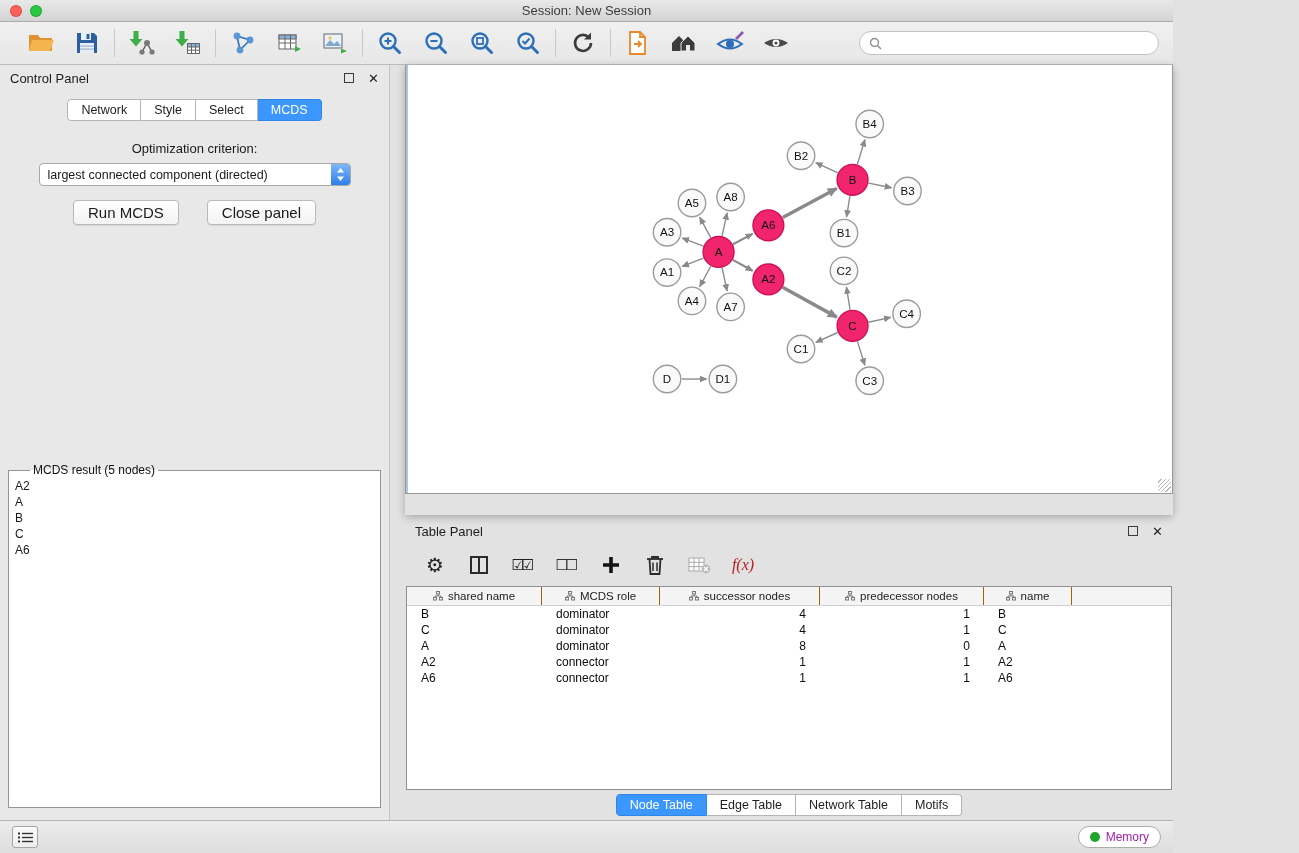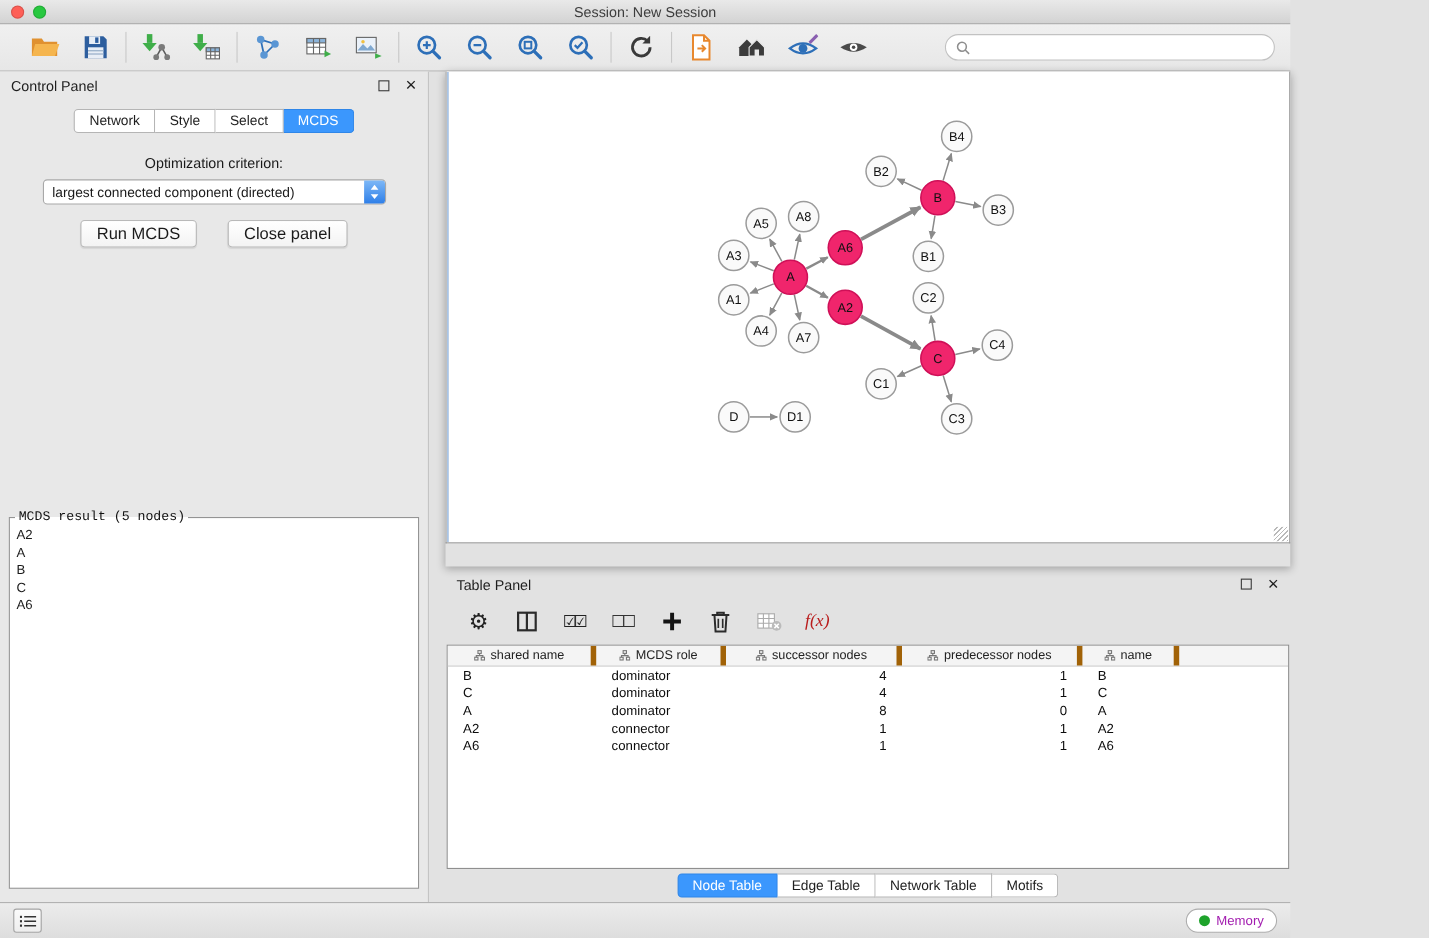--- a/index.html
+++ b/index.html
@@ -38,21 +38,21 @@
   .seg-btn:last-child { border-radius:0 4px 4px 0; }
   .seg-btn.active { background:#3b97fd; border-color:#2f86e8; color:#fff; }
   .opt-label { text-align:center; font-size:13px; margin-top:20px; }
   .dropdown { width:312px; height:23px; margin:7px auto 0; background:#fff; border:1px solid #a8a8a8; border-radius:4px; display:flex; align-items:center; cursor:pointer; }
   .dropdown-value { flex:1; font-size:12.5px; padding-left:8px; white-space:nowrap; overflow:hidden; }
   .dropdown-stepper { width:19px; height:21px; margin-right:0px; background:linear-gradient(#7db8f7,#2f7fe8); border-radius:0 3px 3px 0; display:flex; align-items:center; justify-content:center; }
   .btn-row { display:flex; justify-content:center; gap:28px; margin-top:14px; }
   .mac-btn { font-family:inherit; font-size:15px; background:linear-gradient(#ffffff,#f3f3f3); border:1px solid #b9b9b9; border-radius:4px; padding:3px 14px; color:#1a1a1a; box-shadow:0 1px 1px rgba(0,0,0,.08); cursor:pointer; }
   .cp-spacer { flex:1; }
   .result-box { margin:0 8px 12px; height:345px; flex:0 0 auto; border:1px solid #949494; background:#fff; padding:1px 3px 3px; }
-  .result-box legend { font-size:12px; padding:0 3px; margin-left:2px; color:#111;font-family:Liberation Mono, monospace; }
+  .result-box legend { font-size:12px; padding:0 3px; margin-left:18px; color:#111; }
   .result-list { height:100%; overflow:hidden; }
   .result-item { font-size:12px; line-height:16px; padding-left:3px; cursor:default; }
 
   
   .right-col { flex:1; display:flex; flex-direction:column; padding-left:15px; min-width:0; }
 
   
   .network-window { height:450px; flex:0 0 450px; box-shadow:0 2px 8px rgba(0,0,0,.28); border-radius:4px 4px 0 0; }
   .net-titlebar { height:21px; background:linear-gradient(#e9e9e9,#d2d2d2); border:1px solid #a5a5a5; border-bottom:1px solid #b2b2b2; border-radius:4px 4px 0 0; display:flex; align-items:center; position:relative; }
   .net-titlebar .traffic { margin-left:8px; }
@@ -65,21 +65,21 @@
   
   .table-panel { flex:1; margin-top:3px; display:flex; flex-direction:column; min-height:0; }
   .table-toolbar { height:42px; flex:0 0 42px; display:flex; align-items:center; gap:20px; padding:0 18px; }
   .tt-btn { background:none; border:none; display:flex; align-items:center; justify-content:center; min-width:24px; height:28px; cursor:pointer; }
   .gear-glyph { font-family:"DejaVu Sans",sans-serif; font-size:20px; color:#222; line-height:1; }
   .check-pair { font-family:"DejaVu Sans",sans-serif; font-size:15px; letter-spacing:-4px; padding-right:4px; color:#222; }
   .check-pair.empty { color:#333; }
   .fx { font-family:"Liberation Serif","DejaVu Serif",serif; font-style:italic; font-size:16px; color:#b91c1c; }
   .table-wrap { flex:1; background:#fff; border:1px solid #8f8f8f; margin:0 1px; overflow:hidden; display:flex; flex-direction:column; }
   .t-header { display:flex; flex:0 0 18px; border-bottom:1px solid #cfcfcf; background:#f4f4f4; }
-  .t-hcell { display:flex; align-items:center; justify-content:center; gap:5px; font-size:11.5px; color:#222; border-right:5px solid #a16207; height:18px; cursor:pointer; }
+  .t-hcell { display:flex; align-items:center; justify-content:center; gap:5px; font-size:11.5px; color:#222; border-right:1px solid #a16207; height:18px; cursor:pointer; }
   .t-body { flex:1; }
   .t-row { display:flex; height:16px; align-items:center; cursor:default; }
   .t-cell { font-size:12px; color:#0c0c0c; padding:0 14px; white-space:nowrap; overflow:hidden; }
   .bottom-tabs { height:30px; flex:0 0 30px; display:flex; align-items:center; justify-content:center; }
 
   
   .statusbar { height:33px; flex:0 0 33px; background:linear-gradient(#ececec,#dddddd); border-top:1px solid #b2b2b2; display:flex; align-items:center; padding:0 12px; }
   .status-left-btn { width:26px; height:22px; border:1px solid #a6a6a6; border-radius:3px; background:linear-gradient(#fbfbfb,#eee); display:flex; align-items:center; justify-content:center; cursor:pointer; }
   .memory-btn { margin-left:auto; height:22px; border:1px solid #adadad; border-radius:11px; background:#fff; display:flex; align-items:center; gap:6px; padding:0 11px; font-size:12px; font-family:inherit; cursor:pointer; color:#a21caf; }
   .memory-dot { width:10px; height:10px; border-radius:50%; background:#1ea32b; }

